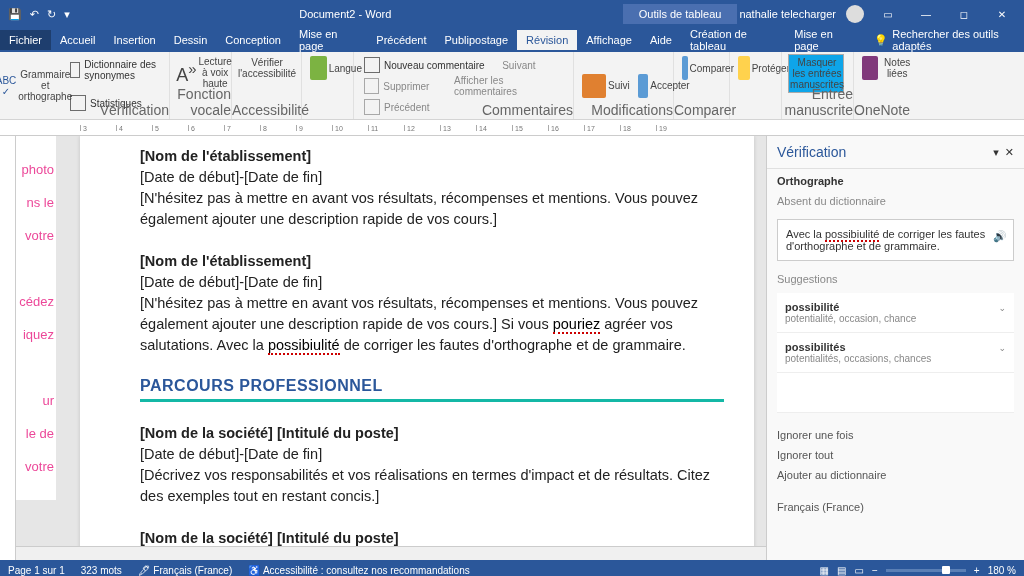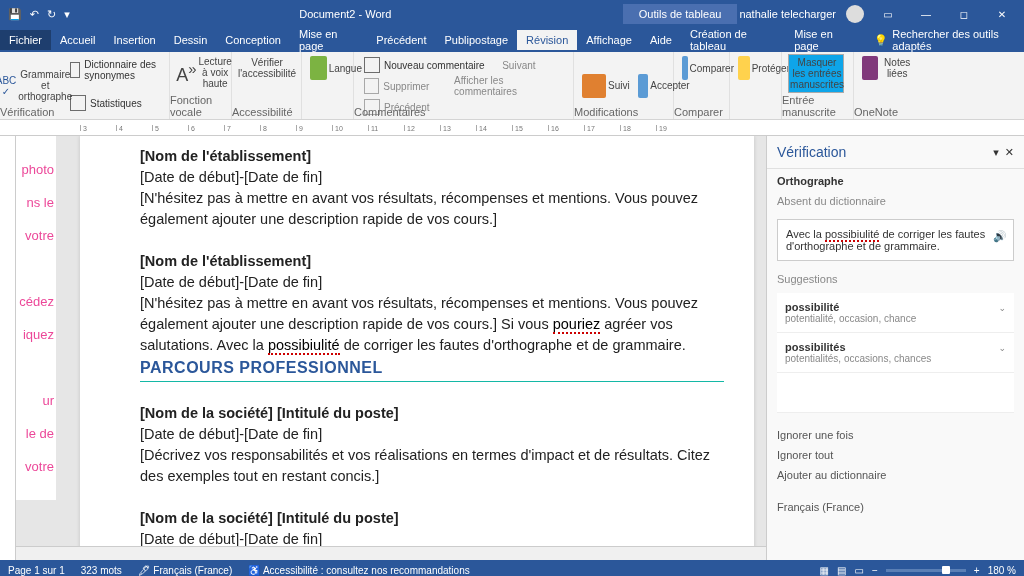--- a/index.html
+++ b/index.html
@@ -10,40 +10,40 @@
 .tb-table{background:#4a6fb0;padding:4px 16px;margin:0 2px}
 .tb-right{display:flex;align-items:center;gap:10px;padding-right:8px}
 .tb-winbtn{width:28px;height:28px;display:flex;align-items:center;justify-content:center;font-size:10px}
 .menubar{height:24px;background:#2b579a;display:flex;align-items:center;color:#fff;font-size:11px}
 .menuitem{padding:4px 9px;cursor:pointer}
 .menuitem.file{background:#1e3e6e}
 .menuitem.active{background:#f3f3f3;color:#2b579a}
 .menusearch{display:flex;align-items:center;gap:4px;padding-left:12px}
 .ribbon{height:68px;background:#f3f3f3;border-bottom:1px solid #d4d4d4;display:flex;font-size:10px;color:#444}
 .rgroup{border-right:1px solid #e0e0e0;padding:2px 6px;display:flex;flex-direction:column;position:relative}
-.rgroup-label{position:absolute;bottom:1px;left:0;right:0;text-align:left;font-size:11px;color:#666}
+.rgroup-label{position:absolute;bottom:1px;left:0;right:0;text-align:right;font-size:14px;color:#666}
 .rgroup-body{display:flex;gap:4px;flex:1}
 .rbtn-lg{display:flex;flex-direction:row;align-items:center;justify-content:center;width:56px;gap:2px;text-align:center;padding:2px}
 .rbtn-lg.active{background:#0ea5e9;border:1px solid #aaa}
 .rbtn-sm{display:flex;align-items:center;gap:4px;padding:1px 4px;color:#888}
 .rbtn-sm.en{color:#333}
 .ric{width:16px;height:16px;display:inline-block;border:1px solid currentColor;opacity:.7}
 .ric-lg{width:24px;height:24px;display:inline-block;background:#5b9bd5;border-radius:2px}
 .ruler{height:16px;background:#fff;border-bottom:1px solid #ccc;font-size:7px;color:#777;position:relative;overflow:hidden}
 .ruler-marks{position:absolute;left:80px;top:0;right:0;display:flex}
 .ruler-tick{width:36px;border-left:1px solid #aaa;padding-left:2px;height:6px;margin-top:5px}
 .workspace{display:flex;height:424px}
 .doc-area{flex:1;background:#e6e6e6;position:relative;overflow:hidden}
 .vruler{position:absolute;left:0;top:0;width:16px;bottom:0;background:#fff;border-right:1px solid #ccc}
 .frag{position:absolute;left:16px;top:0;width:40px;background:#fff;font-size:13px;color:#ec4899;padding:8px 2px;text-align:right;overflow:hidden}
 .frag div{margin:18px 0;white-space:nowrap}
 .page{position:absolute;left:80px;top:0;right:12px;bottom:0;background:#fff;box-shadow:0 0 4px rgba(0,0,0,.15);padding:10px 30px 10px 60px;font-size:14.5px;color:#222;line-height:1.45;overflow:hidden}
 .page b{font-weight:700}
 .page .err{color:#000;border-bottom:2px dotted #c00}
-.page h3{font-size:16px;font-weight:700;color:#2b579a;border-bottom:1px solid #14b8a6;padding-bottom:2px;letter-spacing:.5px}
+.page h3{font-size:16px;font-weight:700;color:#2b579a;margin-top:18px;border-bottom:3px solid #14b8a6;padding-bottom:2px;letter-spacing:.5px}
 .hscroll{position:absolute;left:16px;right:0;bottom:0;height:14px;background:#f0f0f0;border-top:1px solid #ccc}
 .pane{width:258px;border-left:1px solid #ccc;background:#f9f9f9;display:flex;flex-direction:column;font-size:11px;color:#333}
 .pane-hd{padding:8px 10px;display:flex;align-items:center;border-bottom:1px solid #e0e0e0}
 .pane-hd h4{font-size:14px;font-weight:400;flex:1;color:#2b579a}
 .pane-sub{padding:6px 10px;font-weight:600;color:#333;font-size:11px}
 .pane-note{padding:2px 10px 8px;color:#888;font-size:11px}
 .pane-box{margin:4px 10px;border:1px solid #ccc;background:#fff;padding:8px;font-size:11px;position:relative}
 .pane-box .err{border-bottom:2px dotted #c00}
 .sugg{margin:0 10px;background:#fff;border-bottom:1px solid #eee;padding:8px;position:relative}
 .sugg-word{font-weight:600;font-size:11px}

